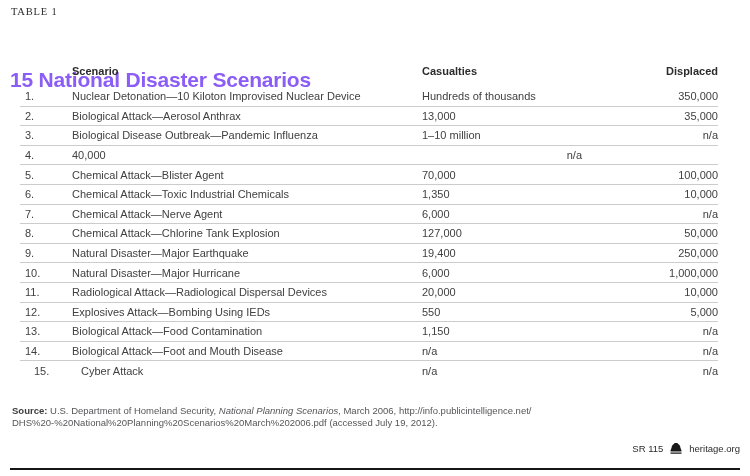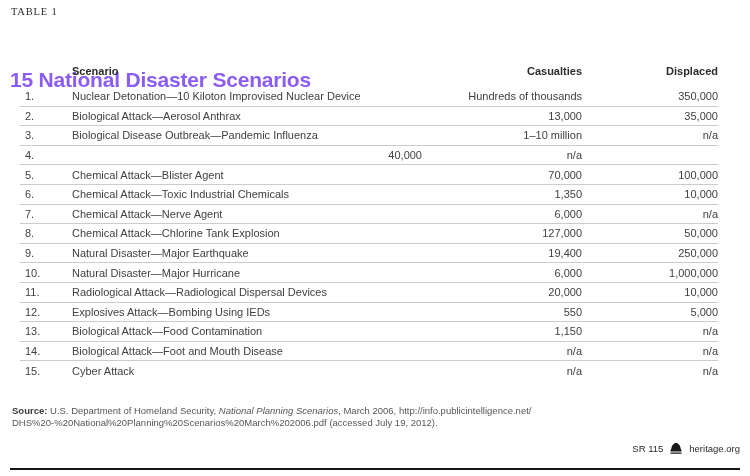--- a/index.html
+++ b/index.html
@@ -42,24 +42,24 @@
     font-weight: bold;
     color: #2b2b2b;
     font-size: 11px;
   }
   .t-body .t-row {
     height: 19.6px;
     border-bottom: 1px solid #cccccc;
     font-size: 11px;
     color: #414042;
   }
-  .t-body .t-row:last-child { border-bottom: none; }
+  .t-body .t-row:last-child { border-bottom: none; margin-left: 9px; }
   .col-num { padding-left: 5px; text-align: left; }
   .col-scenario { text-align: left; }
-  .col-casualties { text-align: right; }
+  .col-casualties { text-align: left; }
   .col-displaced { text-align: right; }
   .source-note {
     position: absolute;
     top: 405px; left: 12px;
     width: 720px;
     font-size: 9.5px;
     line-height: 11.5px;
     color: #565659;
   }
   .source-note b { color: #3c3c3e; }

